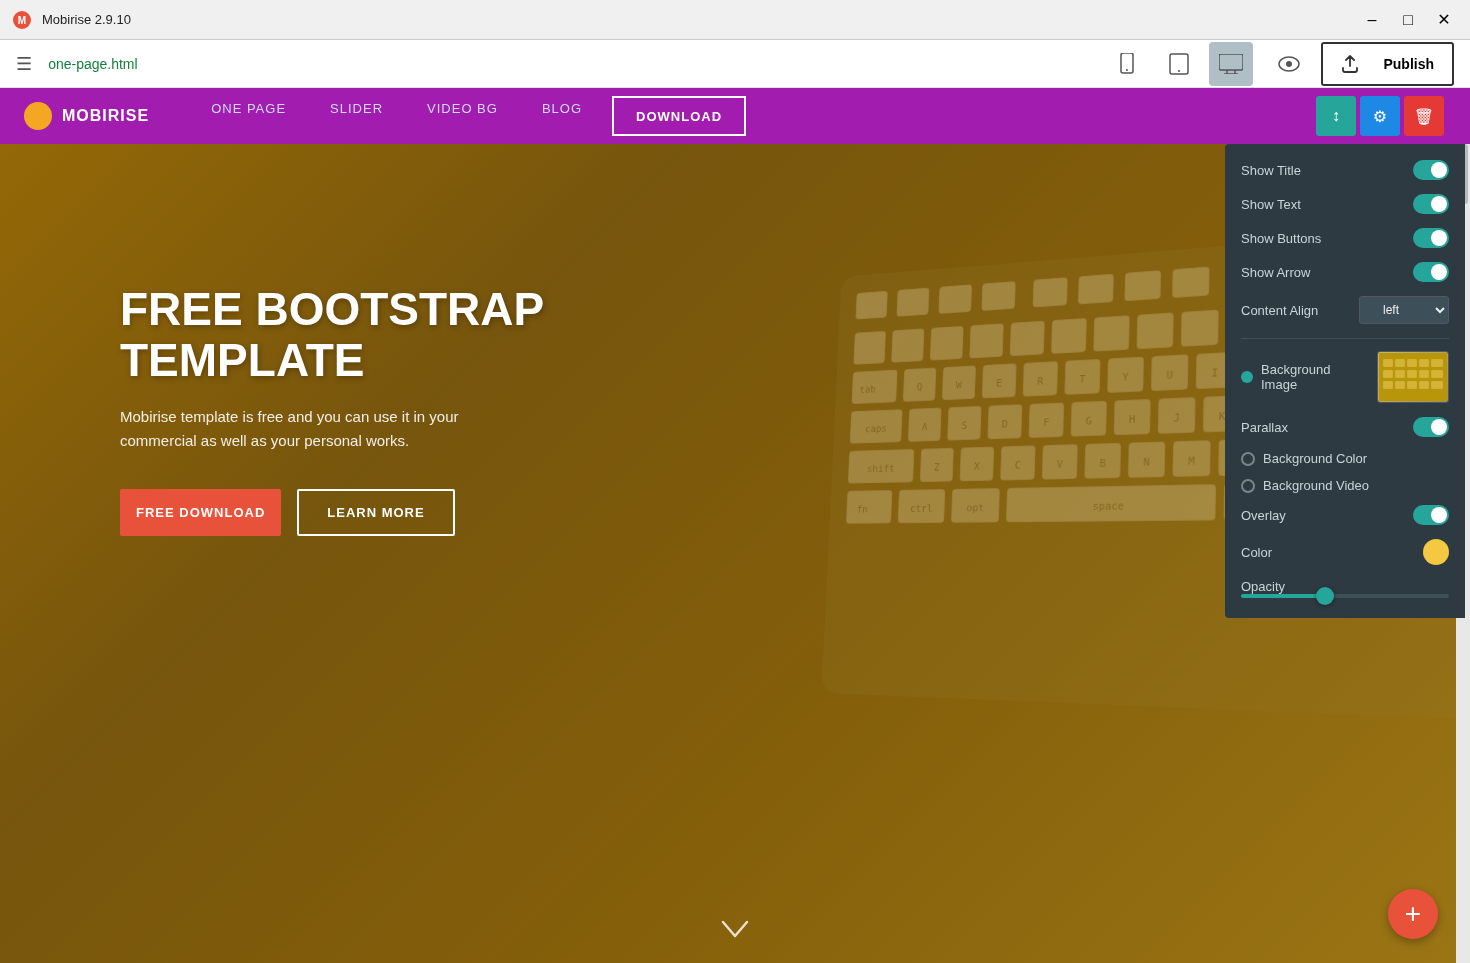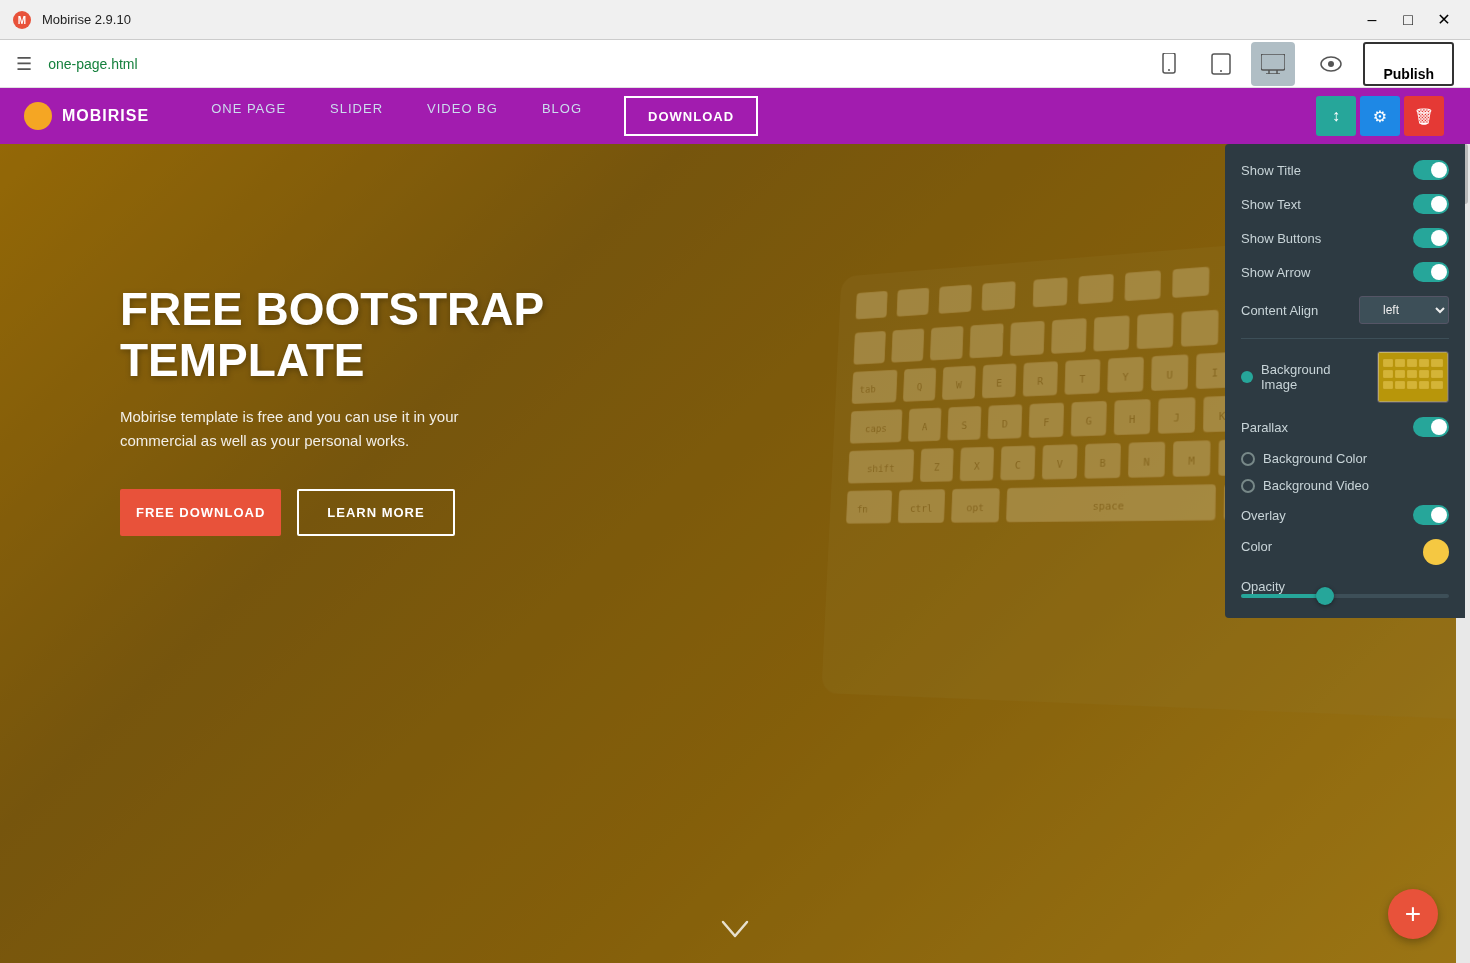--- a/index.html
+++ b/index.html
@@ -37,24 +37,24 @@
       display: flex; align-items: center; justify-content: center;
       cursor: pointer; border-radius: 4px; font-size: 18px; color: #555;
     }
     .device-btn.active { background: #b0bec5; color: #333; }
     .menu-right { display: flex; align-items: center; gap: 12px; }
     .preview-btn {
       width: 40px; height: 40px; border: none; background: transparent;
       font-size: 20px; cursor: pointer; color: #555; display: flex; align-items: center; justify-content: center;
     }
     .publish-btn {
-      display: flex; align-items: center; gap: 14px;
+      display: flex; align-items: center; gap: 24px;
       background: #fff; border: 2px solid #333;
       padding: 8px 18px; cursor: pointer; font-size: 14px; font-weight: 600;
-      border-radius: 3px; height: 44px; flex-direction: column;
+      border-radius: 3px; height: 44px;
     }
 
     
     .app-nav {
       display: flex; align-items: center;
       height: 56px; background: #a21caf;
       padding: 0 24px; gap: 0;
     }
     .app-logo { display: flex; align-items: center; gap: 10px; margin-right: 40px; }
     .app-logo-circle {
@@ -63,21 +63,21 @@
     }
     .app-logo-text { color: #fff; font-size: 16px; font-weight: 700; letter-spacing: 1px; }
     .nav-items { display: flex; flex: 1; gap: 0; }
     .nav-item {
       color: #cde; font-size: 13px; font-weight: 500; letter-spacing: 1px;
       padding: 0 22px; height: 40px; display: flex; align-items: center;
       cursor: pointer; text-decoration: none;
     }
     .nav-item.download-btn {
       border: 2px solid #fff; color: #fff; font-weight: 700;
-      margin-left: 20px; height: 40px; margin-top: 8px; margin-bottom: 8px;
+      margin-left: 8px; height: 40px; margin-top: 8px; margin-bottom: 8px;
     }
 
     
     .nav-actions { display: flex; gap: 0; }
     .nav-action-btn {
       width: 40px; height: 40px; border: none; cursor: pointer;
       display: flex; align-items: center; justify-content: center;
       font-size: 16px; border-radius: 3px; margin: 8px 2px;
     }
     .nav-action-btn.teal { background: #26a69a; color: #fff; }
@@ -213,21 +213,21 @@
       display: flex; align-items: center; gap: 8px; margin-bottom: 12px;
     }
     .radio-circle {
       width: 14px; height: 14px; border-radius: 50%;
       border: 2px solid #788;
       flex-shrink: 0; cursor: pointer;
     }
     .radio-label { color: #c8d4d8; font-size: 13px; }
 
     .color-row {
-      display: flex; align-items: flex-start; margin-bottom: 14px; gap: 44px;
+      display: flex; align-items: center; margin-bottom: 14px; gap: 44px;
     }
     .color-label { color: #c8d4d8; font-size: 13px; flex: 1; }
     .color-swatch {
       width: 26px; height: 26px; border-radius: 50%;
       background: #f5c842; cursor: pointer; flex-shrink: 0;
     }
 
     .opacity-row { margin-bottom: 0; }
     .opacity-label { color: #c8d4d8; font-size: 13px; }
     .slider-track {

